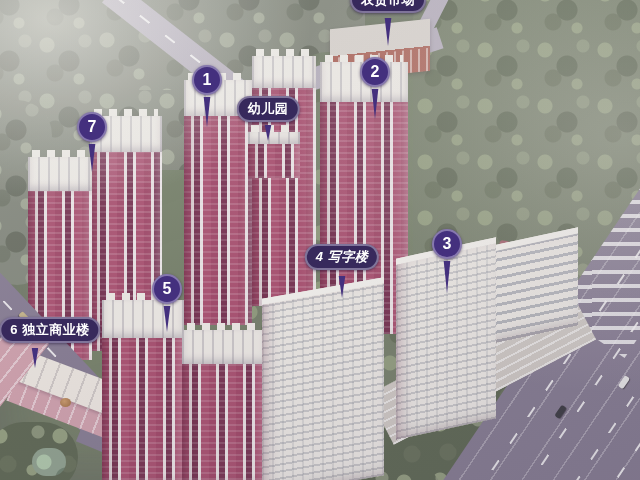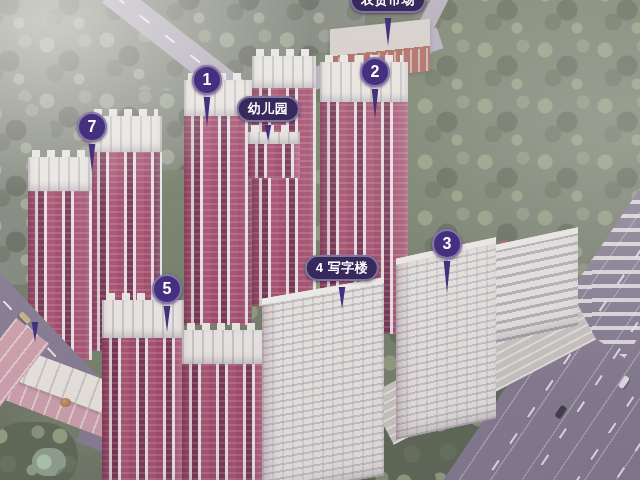--- a/index.html
+++ b/index.html
@@ -234,21 +234,22 @@
         <div class="ptr" style="height: 28px; margin-top: 2px;"></div>
       </div>
       <div class="anno" style="left: 268px; top: 96px; font-family: Liberation Mono, monospace;">
         <div class="bubble pill">幼儿园</div>
         <div class="ptr" style="height: 16px; margin-top: 3px;"></div>
       </div>
       <div class="anno" style="left: 388px; top: -13px;">
         <div class="bubble pill">农贸市场</div>
         <div class="ptr" style="height: 28px; margin-top: 5px;"></div>
       </div>
-      <div class="anno" style="left: 342px; top: 255px;">
+      <div class="anno" style="left: 342px; top: 244px; font-style: italic;">
         <div class="bubble pill">4 写字楼</div>
         <div class="ptr" style="height: 22px; margin-top: 6px;"></div>
       </div>
       <div class="anno" style="left: 50px; top: 317px;">
+        <div class="bubble pill">6 独立商业楼</div>
         <div class="ptr" style="height: 20px; margin-top: 5px; transform: translateX(-15px);"></div>
       </div>
     </div>
 </div>
 
 </body></html>

